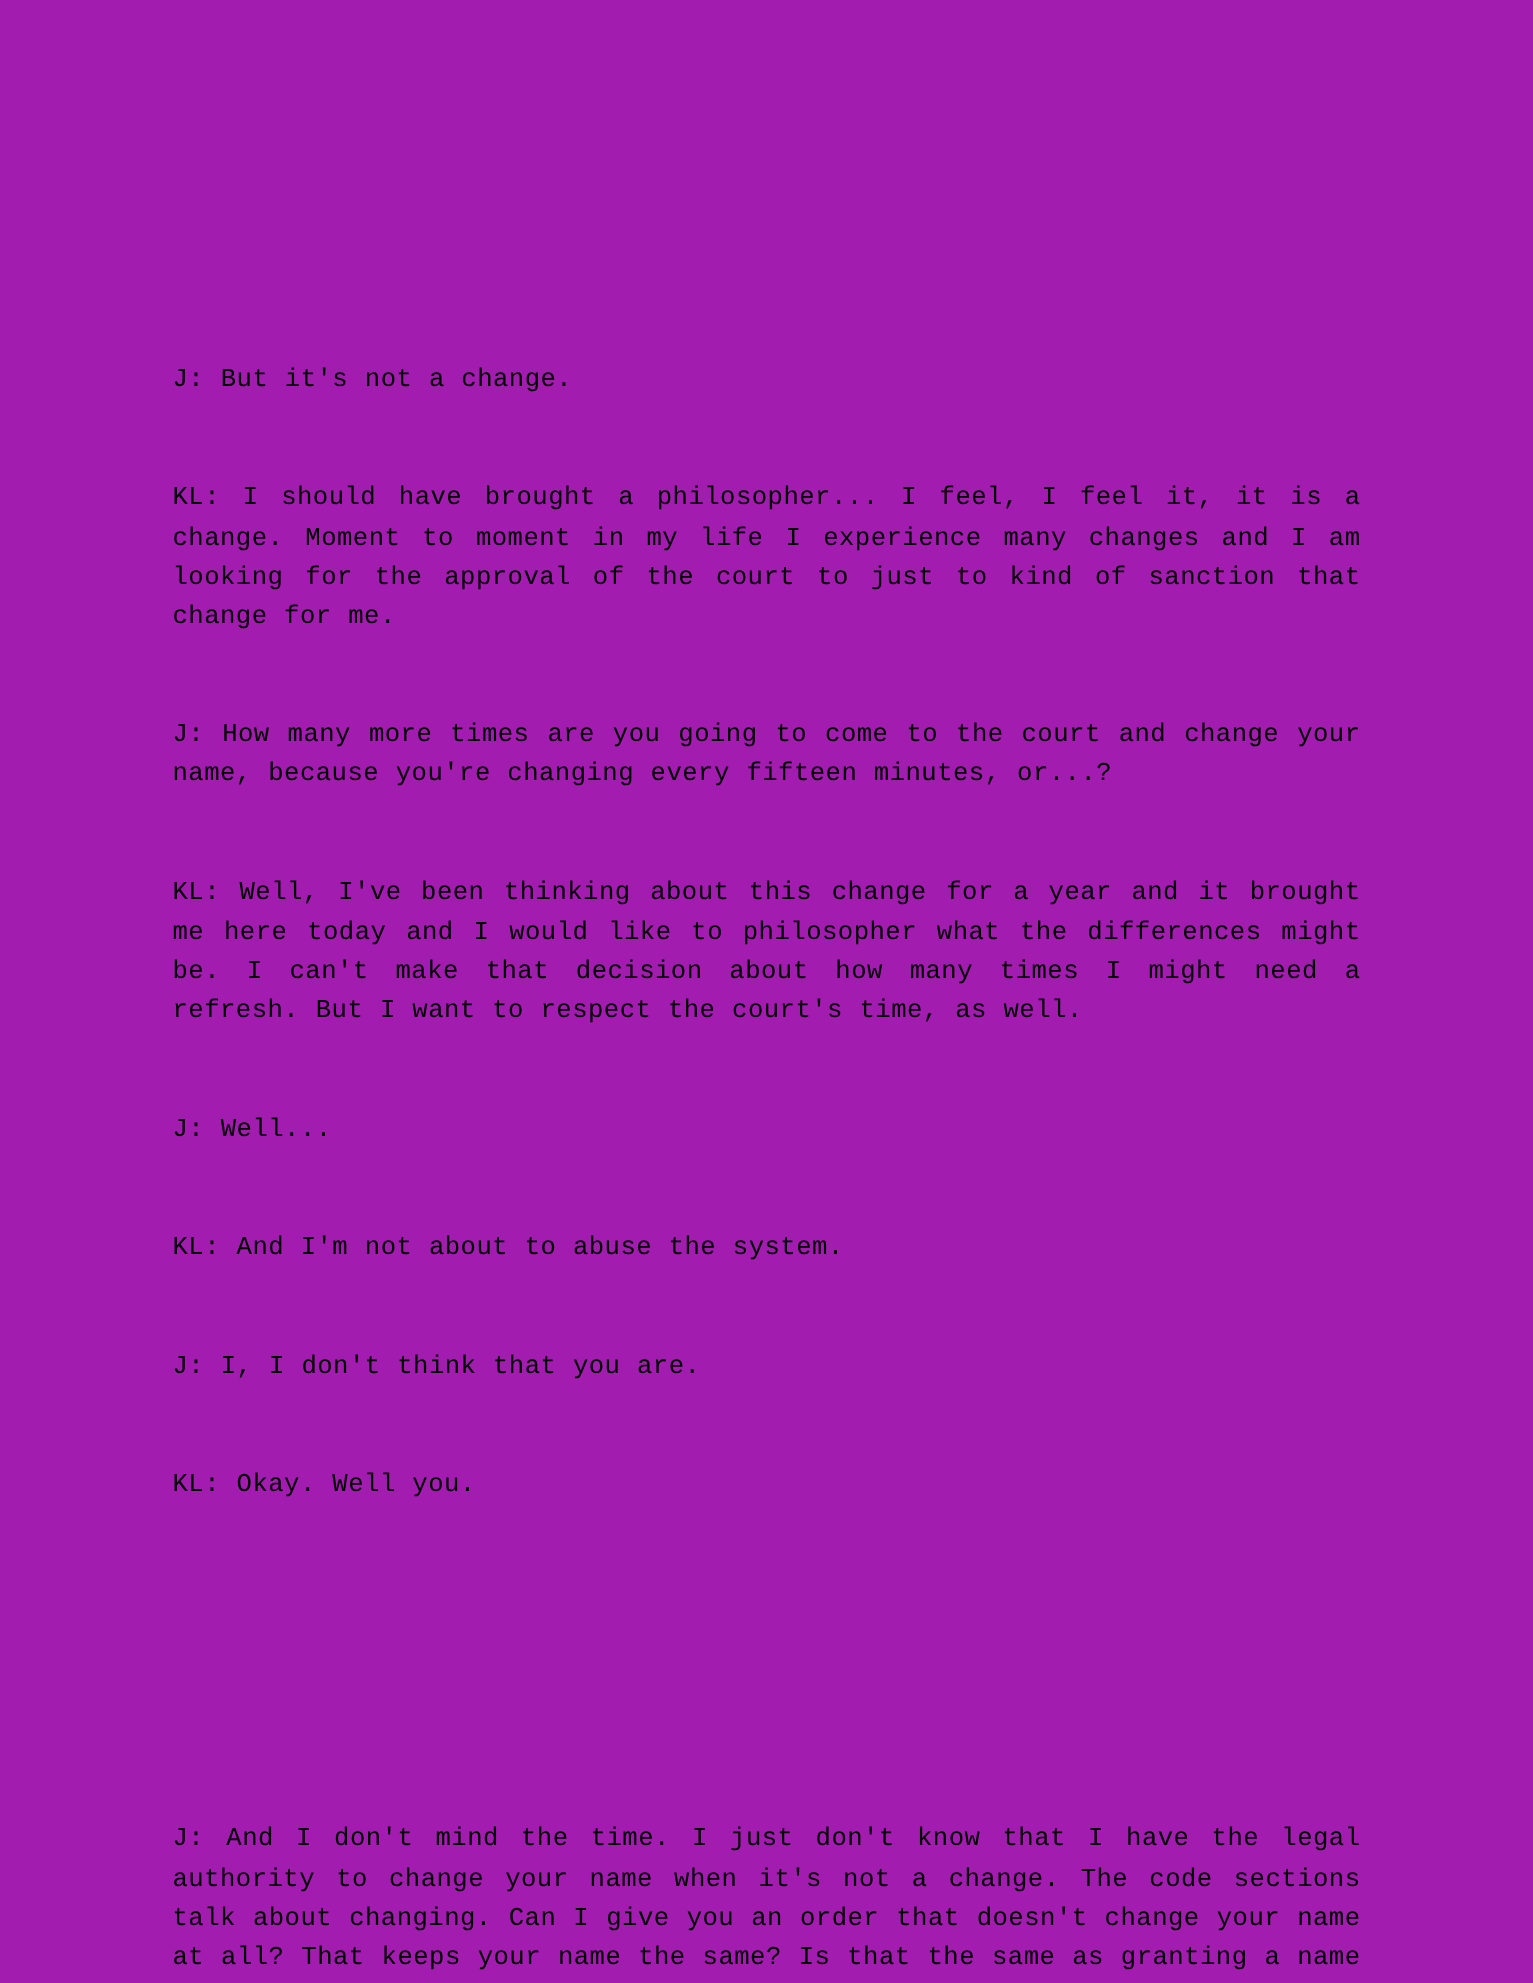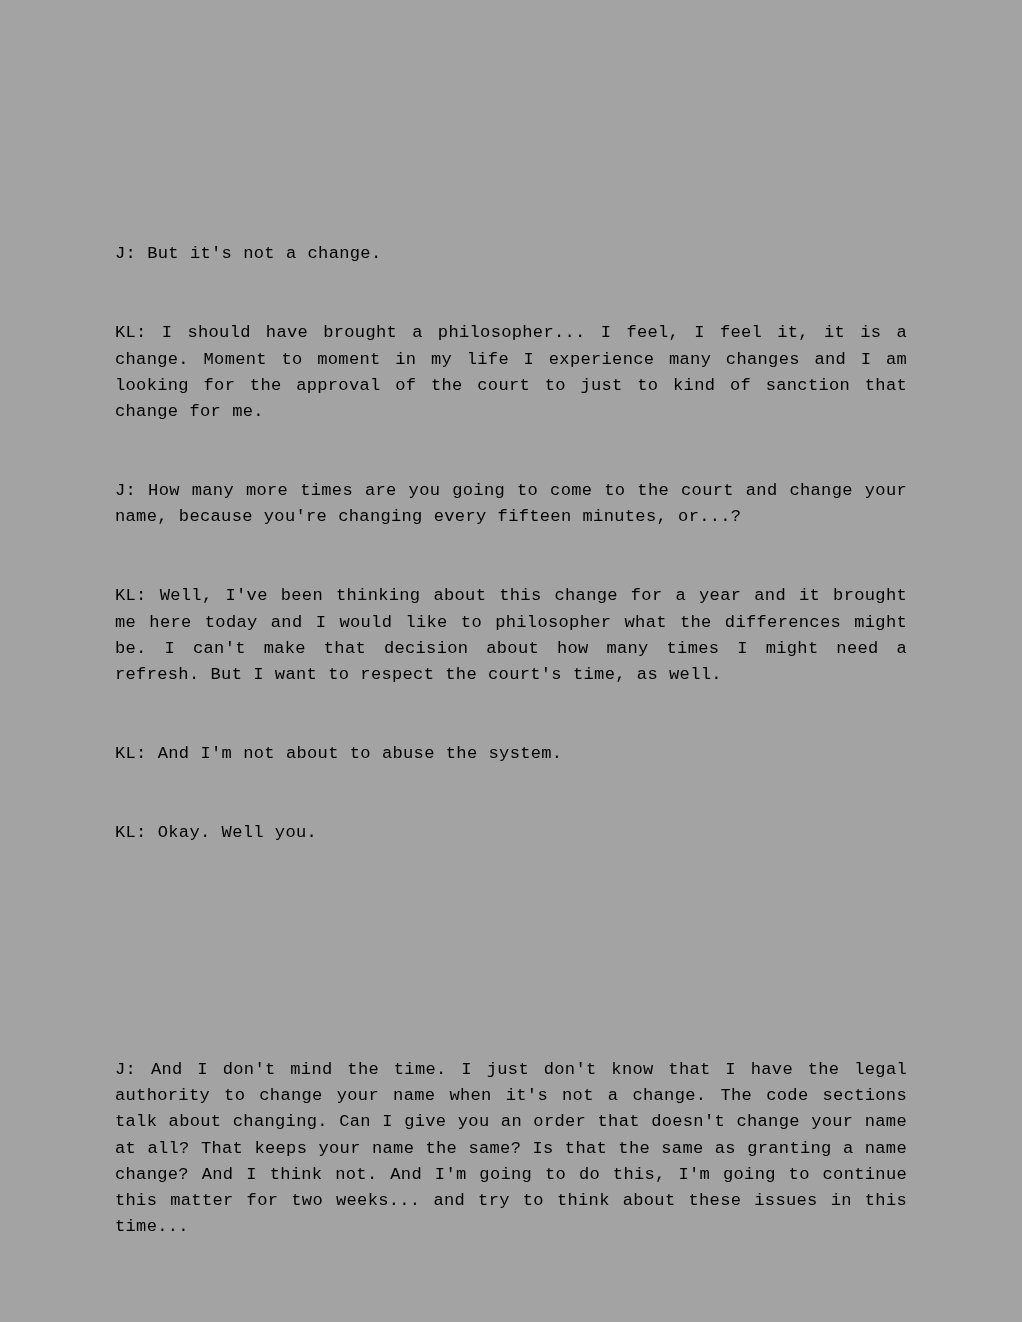--- a/index.html
+++ b/index.html
@@ -11,21 +11,21 @@
     width: 1022px;
     height: 1322px;
     font-family: "Liberation Mono", "DejaVu Sans Mono", monospace;
     color: #000000;
   }
   .page {
     box-sizing: border-box;
     width: 1022px;
     height: 1322px;
     padding: 110px 115px 40px 115px;
-    background: #a3a3a3;
+    background: #a21caf;
   }
   .transcript {
     font-size: 17.1px;
     line-height: 26.3px;
     text-align: justify;
     text-justify: inter-word;
     letter-spacing: 0.3px;
     white-space: pre-wrap;
     word-spacing: 0.5px;
   }
@@ -46,21 +46,23 @@
 <body>
 
 <div class="page">
   <div class="transcript">
 
     <div class="block">
       <p>J: But it's not a change.</p>
       <p>KL: I should have brought a philosopher... I feel, I feel it, it is a change. Moment to moment in my life I experience many changes and I am looking for the approval of the court to just to kind of sanction that change for me.</p>
       <p>J: How many more times are you going to come to the court and change your name, because you're changing every fifteen minutes, or...?</p>
       <p>KL: Well, I've been thinking about this change for a year and it brought me here today and I would like to philosopher what the differences might be. I can't make that decision about how many times I might need a refresh. But I want to respect the court's time, as well.</p>
+      <p>J: Well...</p>
       <p>KL: And I'm not about to abuse the system.</p>
+      <p>J: I, I don't think that you are.</p>
       <p>KL: Okay. Well you.</p>
     </div>
 
     <div class="block">
       <p>J: And I don't mind the time. I just don't know that I have the legal authority to change your name when it's not a change. The code sections talk about changing. Can I give you an order that doesn't change your name at all? That keeps your name the same? Is that the same as granting a name change? And I think not. And I'm going to do this, I'm going to continue this matter for two weeks... and try to think about these issues in this time...</p>
       
     </div>
 
     
 

